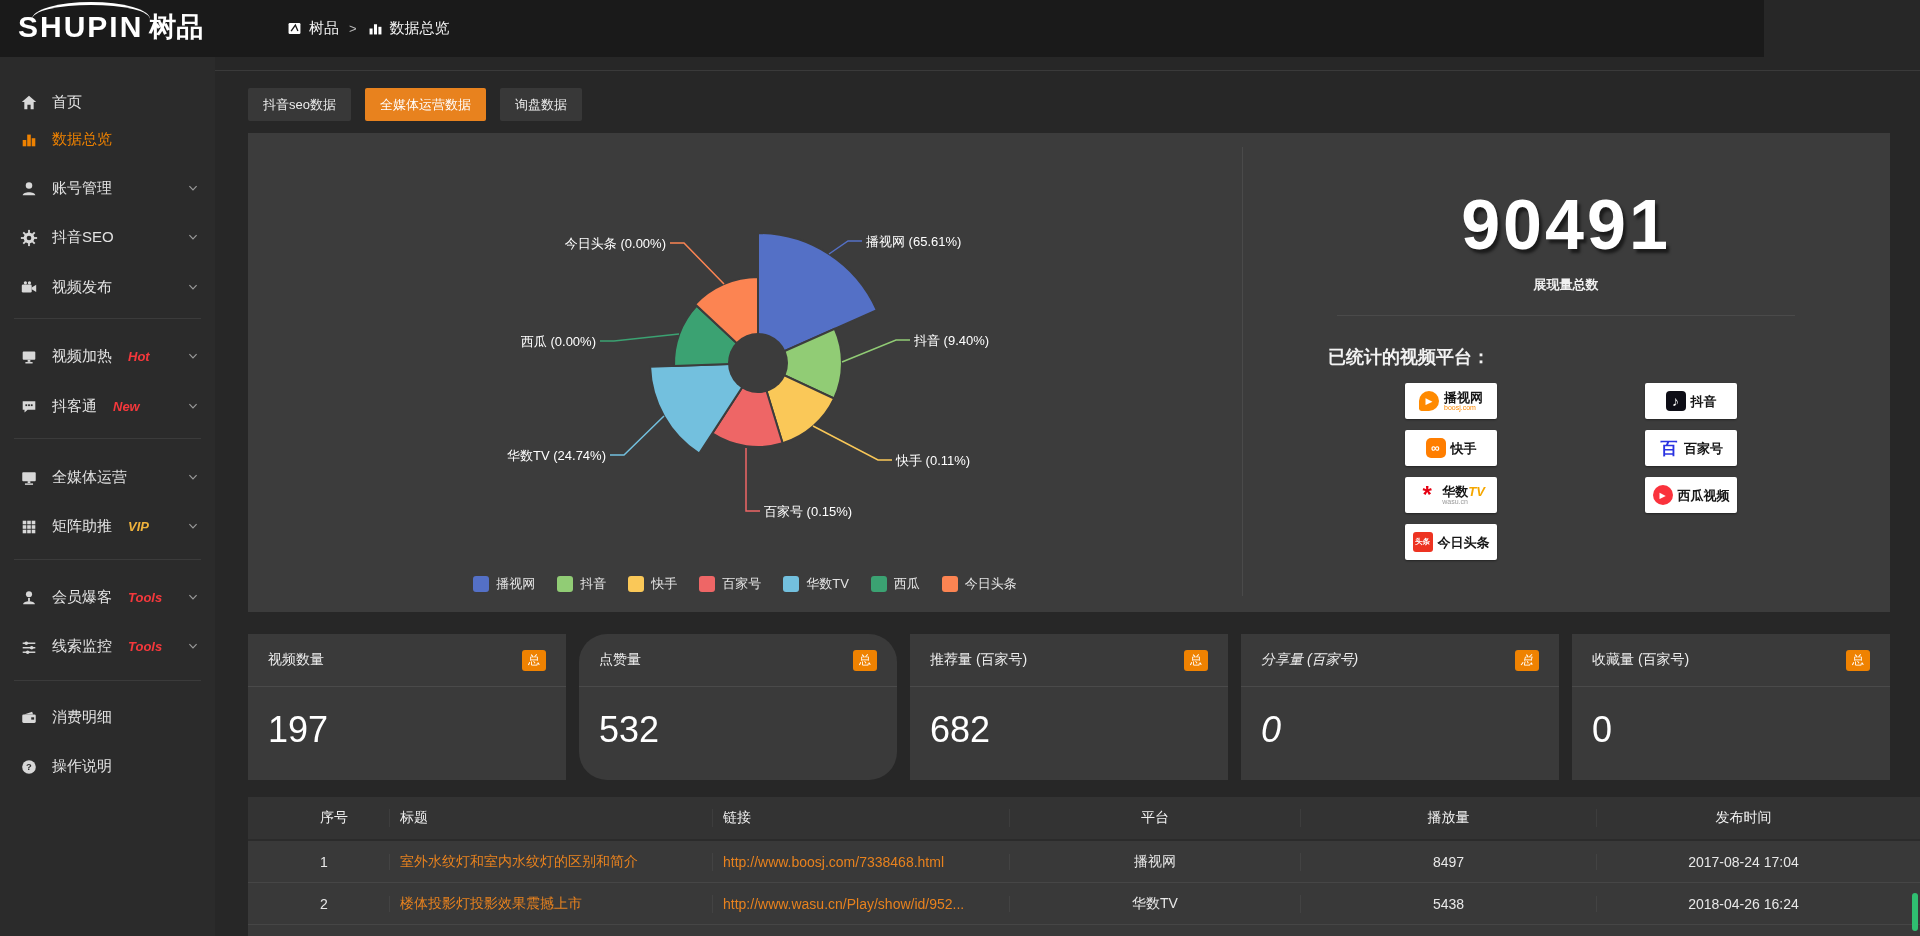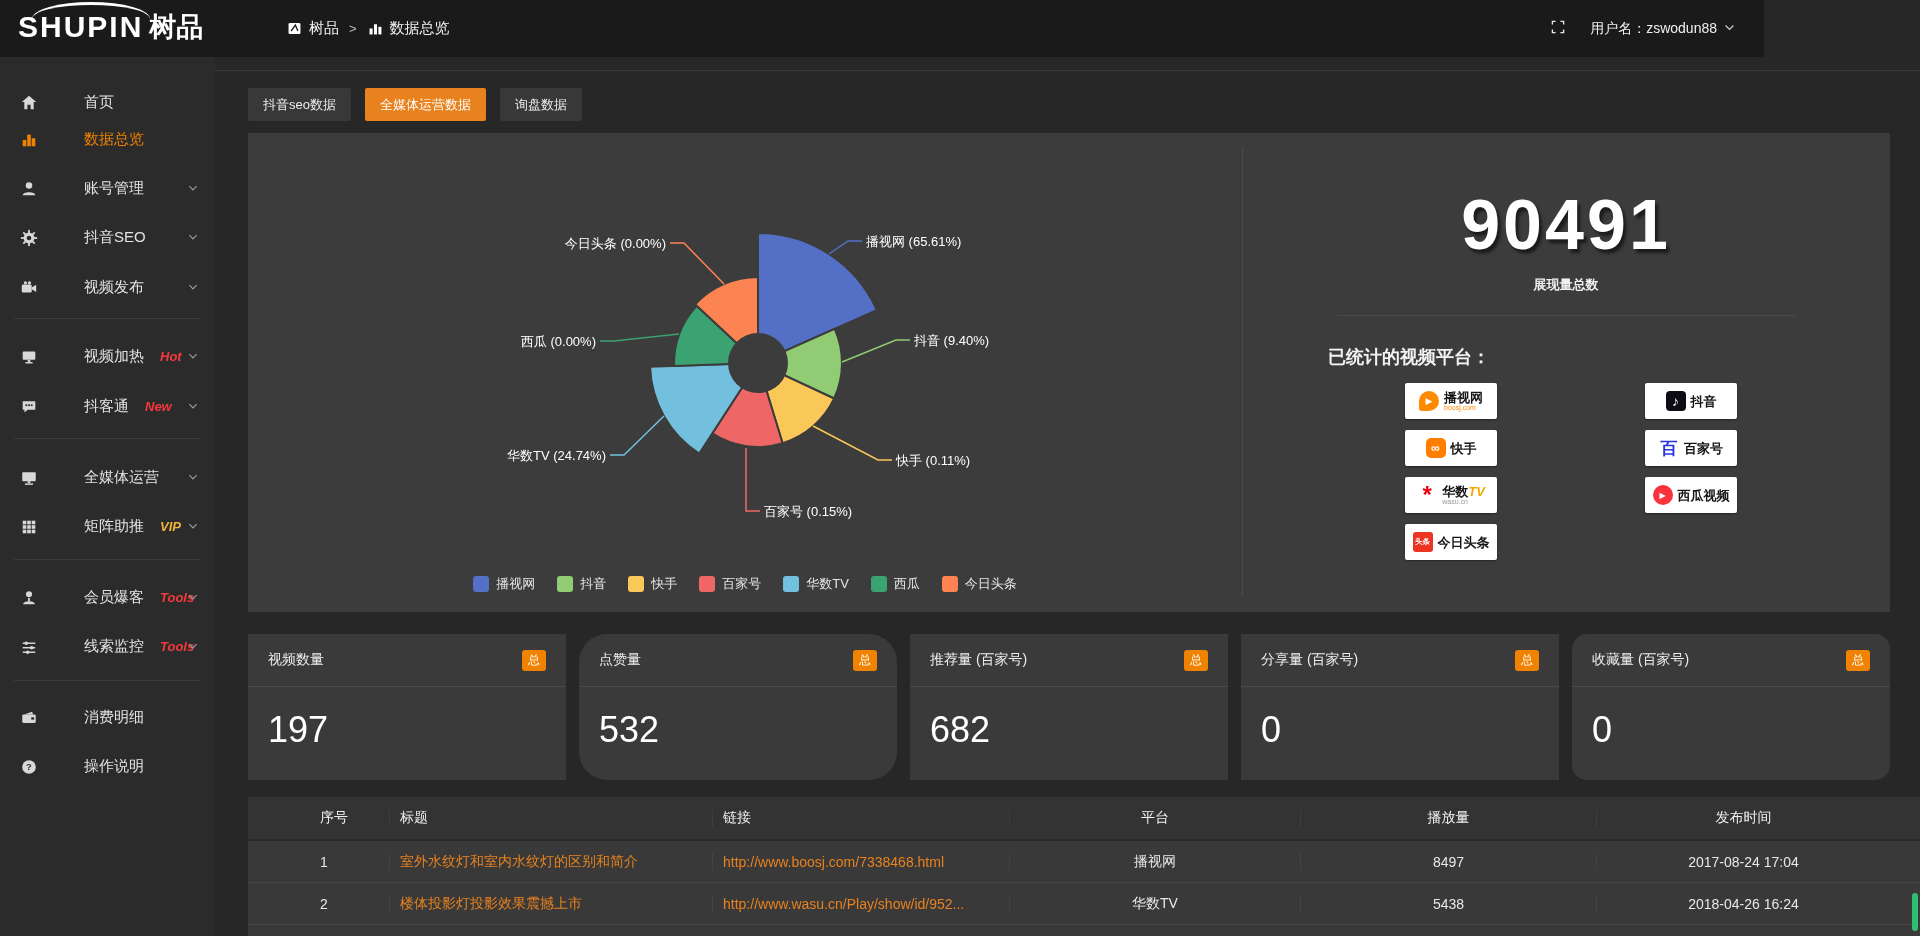--- a/index.html
+++ b/index.html
@@ -15,21 +15,21 @@
   .breadcrumb{position:absolute;left:286px;top:0;height:57px;display:flex;align-items:center;gap:10px;font-size:15px;color:#f2f2f2;}
   .crumb{display:flex;align-items:center;gap:6px;cursor:pointer;}
   .crumb-sep{color:#bbb;font-size:13px;}
   .topbar-right{position:absolute;right:28px;top:0;height:57px;display:flex;align-items:center;gap:24px;font-size:14px;color:#f0f0f0;}
   .user-area{display:flex;align-items:center;gap:6px;cursor:pointer;}
   .content-topline{position:absolute;left:215px;top:70px;width:1705px;height:1px;background:#3a3a3a;}
   
   .sidebar{position:absolute;left:0;top:57px;width:215px;height:879px;background:#2b2b2b;}
   .side-item{position:absolute;left:0;width:215px;height:41px;display:flex;align-items:center;
              padding:0 16px 0 20px;box-sizing:border-box;gap:14px;font-size:15px;color:#e2e2e2;cursor:pointer;}
-  .side-item .lbl{white-space:nowrap;margin-left:32px;}
+  .side-item .lbl{white-space:nowrap;}
   .side-item.active{color:#ef8200;}
   .side-item.active svg{fill:#ef8200;}
   .side-badge{font-size:13px;font-weight:bold;font-style:italic;margin-left:2px;}
   .side-chevron{position:absolute;right:16px;}
   .side-div{position:absolute;left:14px;width:187px;height:1px;background:#3b3b3b;}
   .sicon{width:18px;height:18px;flex:0 0 18px;}
   .sicon svg{width:18px;height:18px;fill:#d8d8d8;}
   
   .tabs{position:absolute;left:248px;top:88px;display:flex;gap:14px;}
   .tab{height:33px;padding:0 15px;display:flex;align-items:center;font-size:13px;background:#383838;
@@ -109,31 +109,20 @@
           <span style="display:flex">
             <svg viewBox="0 0 20 20" width="17" height="17" style="fill:#d8d8d8">
               <rect x="3" y="10" width="3.6" height="7" fill="#fff"></rect>
               <rect x="8.2" y="5" width="3.6" height="12" fill="#fff"></rect>
               <rect x="13.4" y="8" width="3.6" height="9" fill="#fff"></rect>
             </svg>
           </span>
           <span>数据总览</span>
         </span>
       </div>
-    <div class="topbar-right">
-      <span class="icon-slot" id="fs-icon"><svg viewBox="0 0 20 20" width="16" height="16" fill="none" stroke="#e8e8e8" stroke-width="1.7">
-            <path d="M3 7 V3 H7 M13 3 H17 V7 M17 13 V17 H13 M7 17 H3 V13"></path>
-          </svg></span>
-      <span class="user-area">
-        <span>用户名：zswodun88</span>
-        <span id="user-caret"><svg viewBox="0 0 20 20" width="13" height="13" fill="none" stroke="#cfcfcf" stroke-width="2">
-              <path d="M4 7 L10 13 L16 7"></path>
-            </svg></span>
-      </span>
-    </div>
   </div>
   <div class="content-topline"></div>
 
   <div class="sidebar" id="sidebar">
       <div class="side-item" style="top: 25px;">
         <span class="sicon"><svg viewBox="0 0 20 20" width="17" height="17" style="fill:#d8d8d8">
             <path d="M10 2 L18 9 H15.2 V17 H11.8 V12 H8.2 V17 H4.8 V9 H2 Z"></path>
           </svg></span>
         <span class="lbl">首页</span>
       </div>
@@ -418,28 +407,28 @@
         </div>
         <div class="card-value">532</div>
       </div>
       <div class="card" style="left: 910px;">
         <div class="card-head">
           <span>推荐量 (百家号)</span>
           <span class="card-badge">总</span>
         </div>
         <div class="card-value">682</div>
       </div>
-      <div class="card" style="left: 1241px;">
+      <div class="card" style="left: 1241px; font-style: italic;">
         <div class="card-head">
           <span>分享量 (百家号)</span>
           <span class="card-badge">总</span>
         </div>
         <div class="card-value">0</div>
       </div>
-      <div class="card" style="left: 1572px; border-radius: 15px;">
+      <div class="card" style="left: 1572px;">
         <div class="card-head">
           <span>收藏量 (百家号)</span>
           <span class="card-badge">总</span>
         </div>
         <div class="card-value">0</div>
       </div>
     </div>
 
   <div class="table" id="table">
       <div class="t-row t-head">

